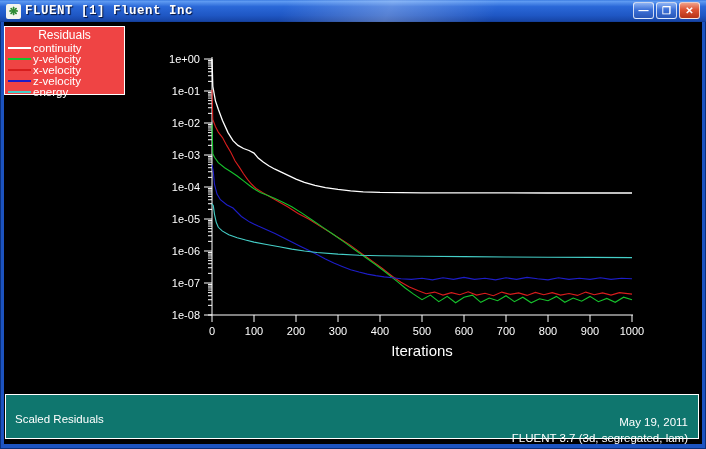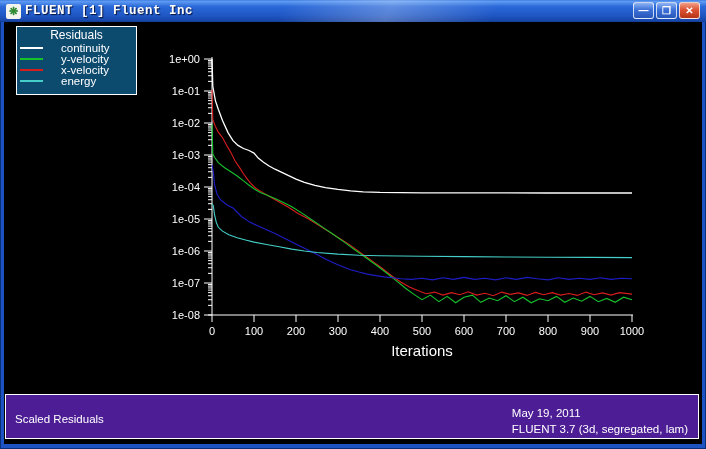--- a/index.html
+++ b/index.html
@@ -21,31 +21,31 @@
     display:flex;align-items:center;justify-content:center;color:#fff;font-size:10px;line-height:10px;
     font-weight:bold;cursor:default;box-sizing:border-box;}
   .btn-blue{background:linear-gradient(180deg,#8fb4f4 0%,#3d71d8 45%,#2856b8 100%);}
   .btn-close{background:linear-gradient(180deg,#f0a088 0%,#dd5333 45%,#b63317 100%);}
   .glyph-min{align-self:flex-end;padding-bottom:2px;}
   
   .content{position:absolute;left:4px;top:22px;width:698px;height:422px;background:#000;}
   #plot-svg{position:absolute;left:0;top:0;}
   #plot-svg text{font-family:"Liberation Sans",sans-serif;fill:#fff;}
   
-  .legend{position:absolute;left:12px;top:4px;width:119px;height:67px;border:1px solid #fff;
-    background:#0c4a6e;color:#fff;}
+  .legend{position:absolute;left:0px;top:4px;width:119px;height:67px;border:1px solid #fff;
+    background:#ef4444;color:#fff;}
   .legend-title{text-align:center;font-size:12px;padding-top:1px;}
   .legend-row{display:flex;align-items:center;height:11px;margin-top:0px;}
   .legend-swatch{display:inline-block;width:23px;height:2px;margin-left:3px;flex:0 0 auto;}
-  .legend-label{font-size:11.5px;margin-left:18px;white-space:nowrap;}
+  .legend-label{font-size:11.5px;margin-left:2px;white-space:nowrap;}
   
   .caption{position:absolute;left:1px;top:372px;width:694px;height:45px;border:1px solid #fff;
-    background:#4c1d95;color:#fff;font-size:11.5px;box-sizing:border-box;}
+    background:#0f766e;color:#fff;font-size:11.5px;box-sizing:border-box;}
   .caption-left{position:absolute;left:9px;top:18px;}
-  .caption-right{position:absolute;right:10px;top:10px;line-height:16px;}
+  .caption-right{position:absolute;right:10px;top:19px;text-align:right;line-height:16px;}
 </style>
 </head>
 <body>
 
 <div class="window">
 
   <div class="titlebar">
     <div class="streak"></div>
     <div class="app-icon">❋</div>
     <span class="title-text">FLUENT [1] Fluent Inc</span>
@@ -187,20 +187,24 @@
           </div>
           <div class="legend-row">
             <span class="legend-swatch" style="background: rgb(22, 194, 44);"></span>
             <span class="legend-label">y-velocity</span>
           </div>
           <div class="legend-row">
             <span class="legend-swatch" style="background: rgb(216, 29, 29);"></span>
             <span class="legend-label">x-velocity</span>
           </div>
           <div class="legend-row">
+            <span class="legend-swatch" style="background: rgb(29, 29, 200);"></span>
+            <span class="legend-label">z-velocity</span>
+          </div>
+          <div class="legend-row">
             <span class="legend-swatch" style="background: rgb(69, 207, 200);"></span>
             <span class="legend-label">energy</span>
           </div>
         </div>
     </div>
 
     <div class="caption">
       <span class="caption-left">Scaled Residuals</span>
       <div class="caption-right">
         <div>May 19, 2011</div>

